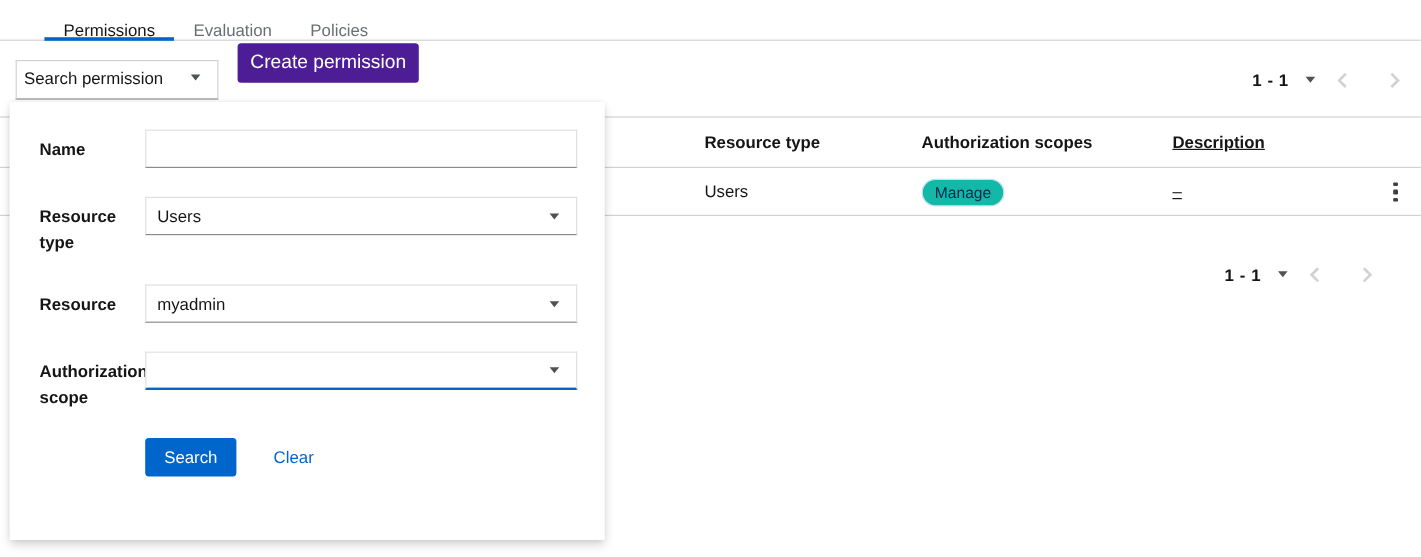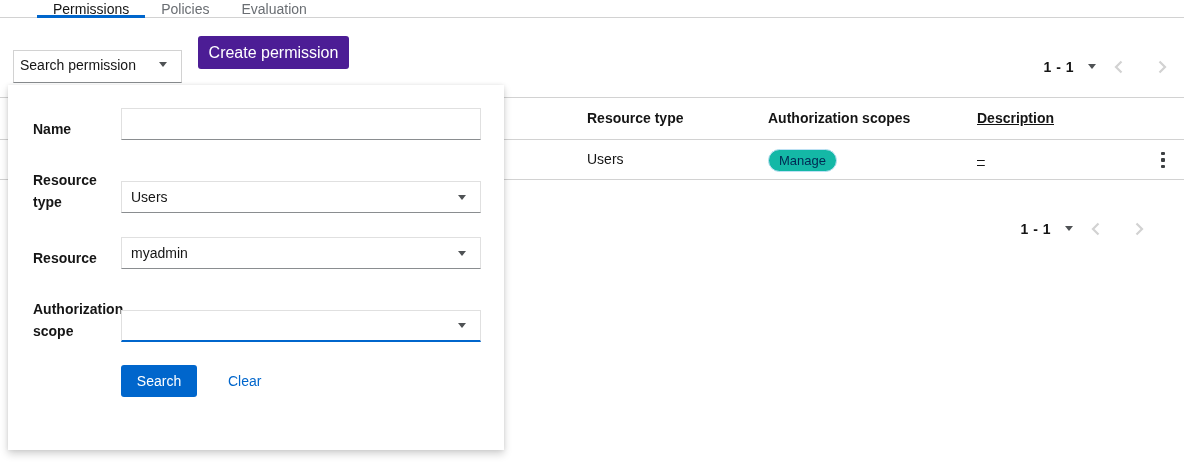--- a/index.html
+++ b/index.html
@@ -9,23 +9,23 @@
     position: relative;
     background: #ffffff;
     font-family: "Liberation Sans", "DejaVu Sans", sans-serif;
     font-size: 14px;
     color: #151515;
     overflow: hidden;
   }
 
   
   .tabbar {
-    position: absolute; top: 0; left: 0; right: 0; height: 18px;
+    position: absolute; top: 0; left: 0; right: 0; height: 34px;
     border-bottom: 1px solid #d2d2d2;
-    display: flex; align-items: center;
+    display: flex; align-items: flex-end;
     padding-left: 37px;
     background: #fff;
   }
   .tab {
     padding: 0 16px; display: flex; align-items: center;
     color: #6a6e73; position: relative; cursor: pointer;
   }
   .tab.active { color: #151515; }
   .tab.active::after {
     content: ""; position: absolute; left: 0; right: 0; bottom: -1px;
@@ -87,21 +87,21 @@
   }
   .kebab-btn i { width: 3.5px; height: 3.5px; background: #3c3f42; border-radius: 1px; }
 
   
   .search-panel {
     position: absolute; left: 8px; top: 85px; width: 496px; height: 365px;
     background: #fff; z-index: 10;
     box-shadow: 0 4px 8px rgba(3,3,3,.18), 0 0 4px rgba(3,3,3,.08);
     padding: 23px 15px 0 25px;
   }
-  .form-group { display: flex; margin-bottom: 24px; align-items: flex-end; }
+  .form-group { display: flex; margin-bottom: 24px; }
   .form-group.last { margin-bottom: 23px; }
   .f-label {
     width: 88px; flex: none; font-weight: 700;
     line-height: 22px; padding-top: 5px; color: #151515;
   }
   .f-control {
     width: 360px; height: 32px; background: #fff;
     border: 1px solid #e0e0e0; border-bottom: 1px solid #8a8d90;
     display: flex; align-items: center; justify-content: space-between;
     padding: 0 14px 0 9px; cursor: pointer;
@@ -125,24 +125,24 @@
   .chev { display: block; }
 </style>
 </head>
 <body>
 
 <nav class="tabbar">
   <div class="tab active">
     <span>Permissions</span>
   </div>
   <div class="tab">
+    <span>Evaluation</span>
+  </div>
+  <div class="tab">
     <span>Policies</span>
-  </div>
-  <div class="tab">
-    <span>Evaluation</span>
   </div>
 </nav>
 
 <div class="search-toggle">
   <span>Search permission</span>
   <span class="caret"></span>
 </div>
 <button class="create-btn">Create permission</button>
 
 <div class="pagination top">

